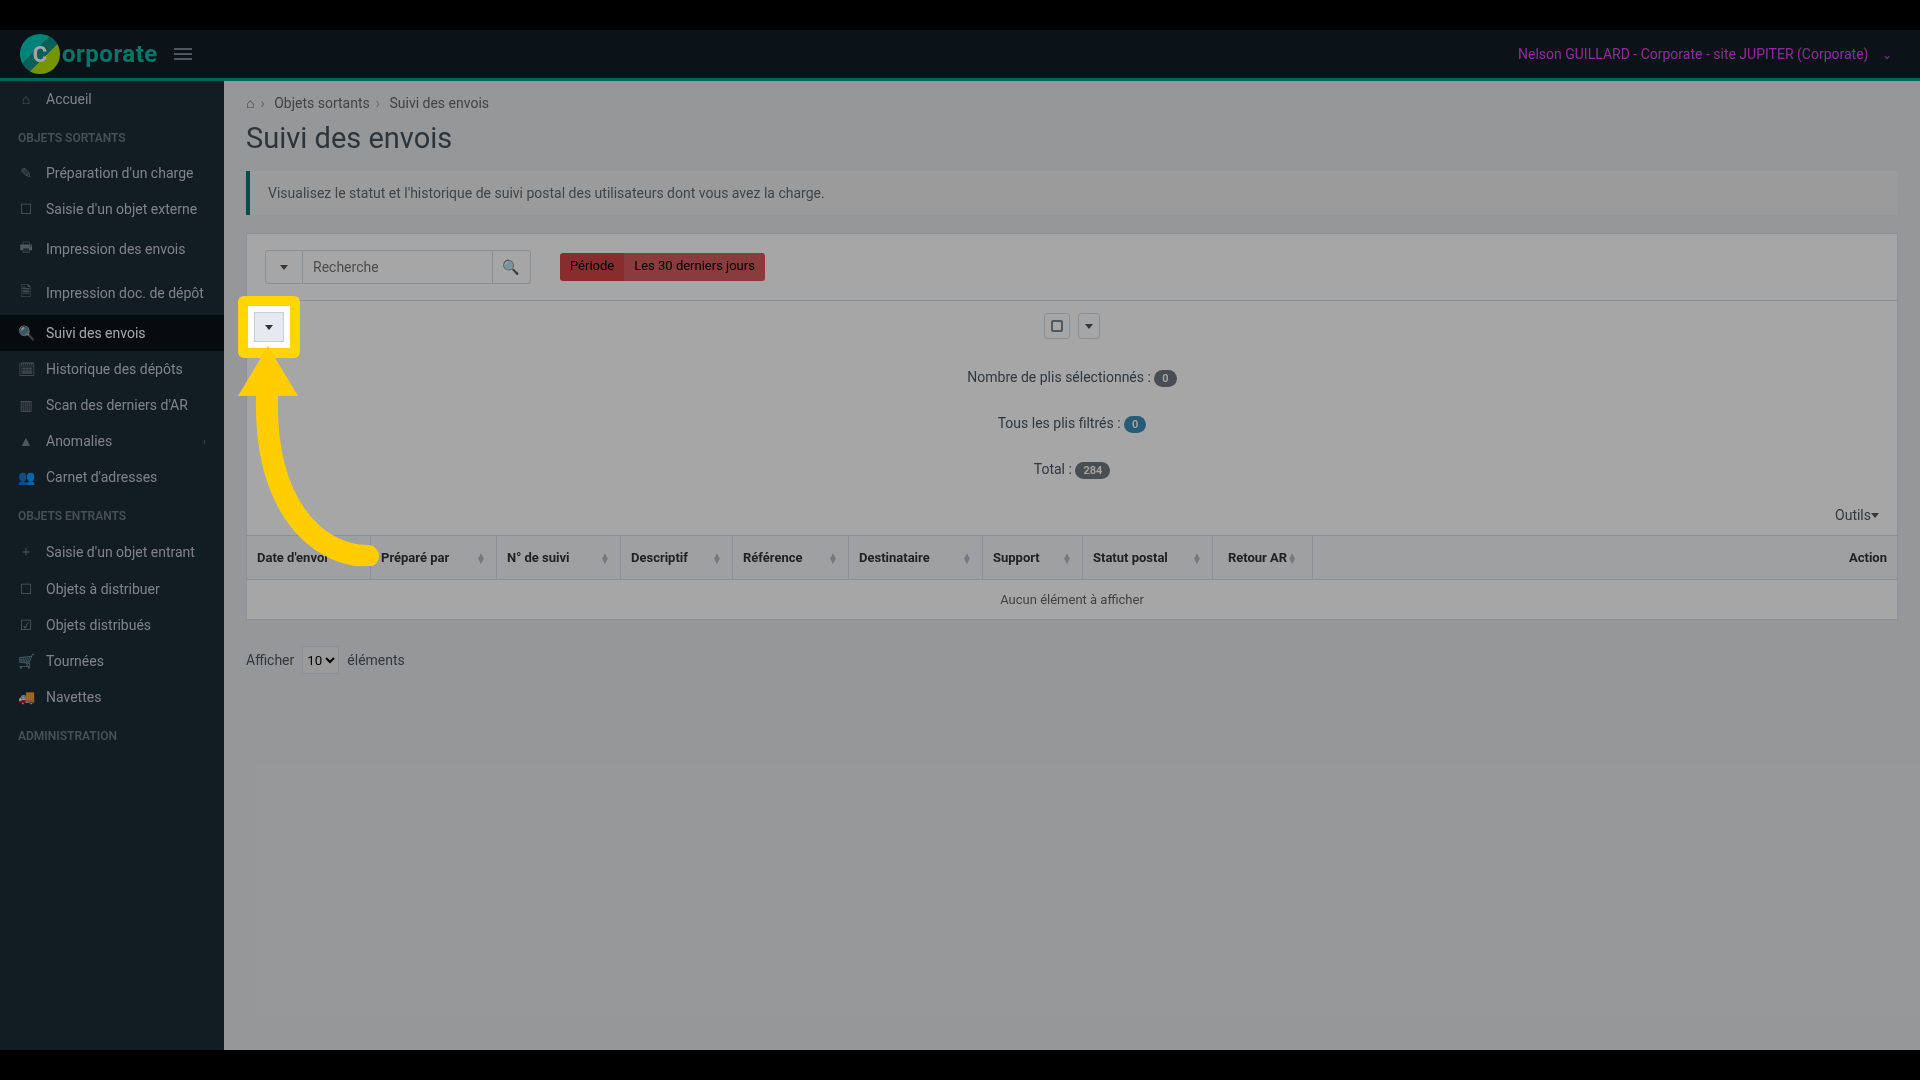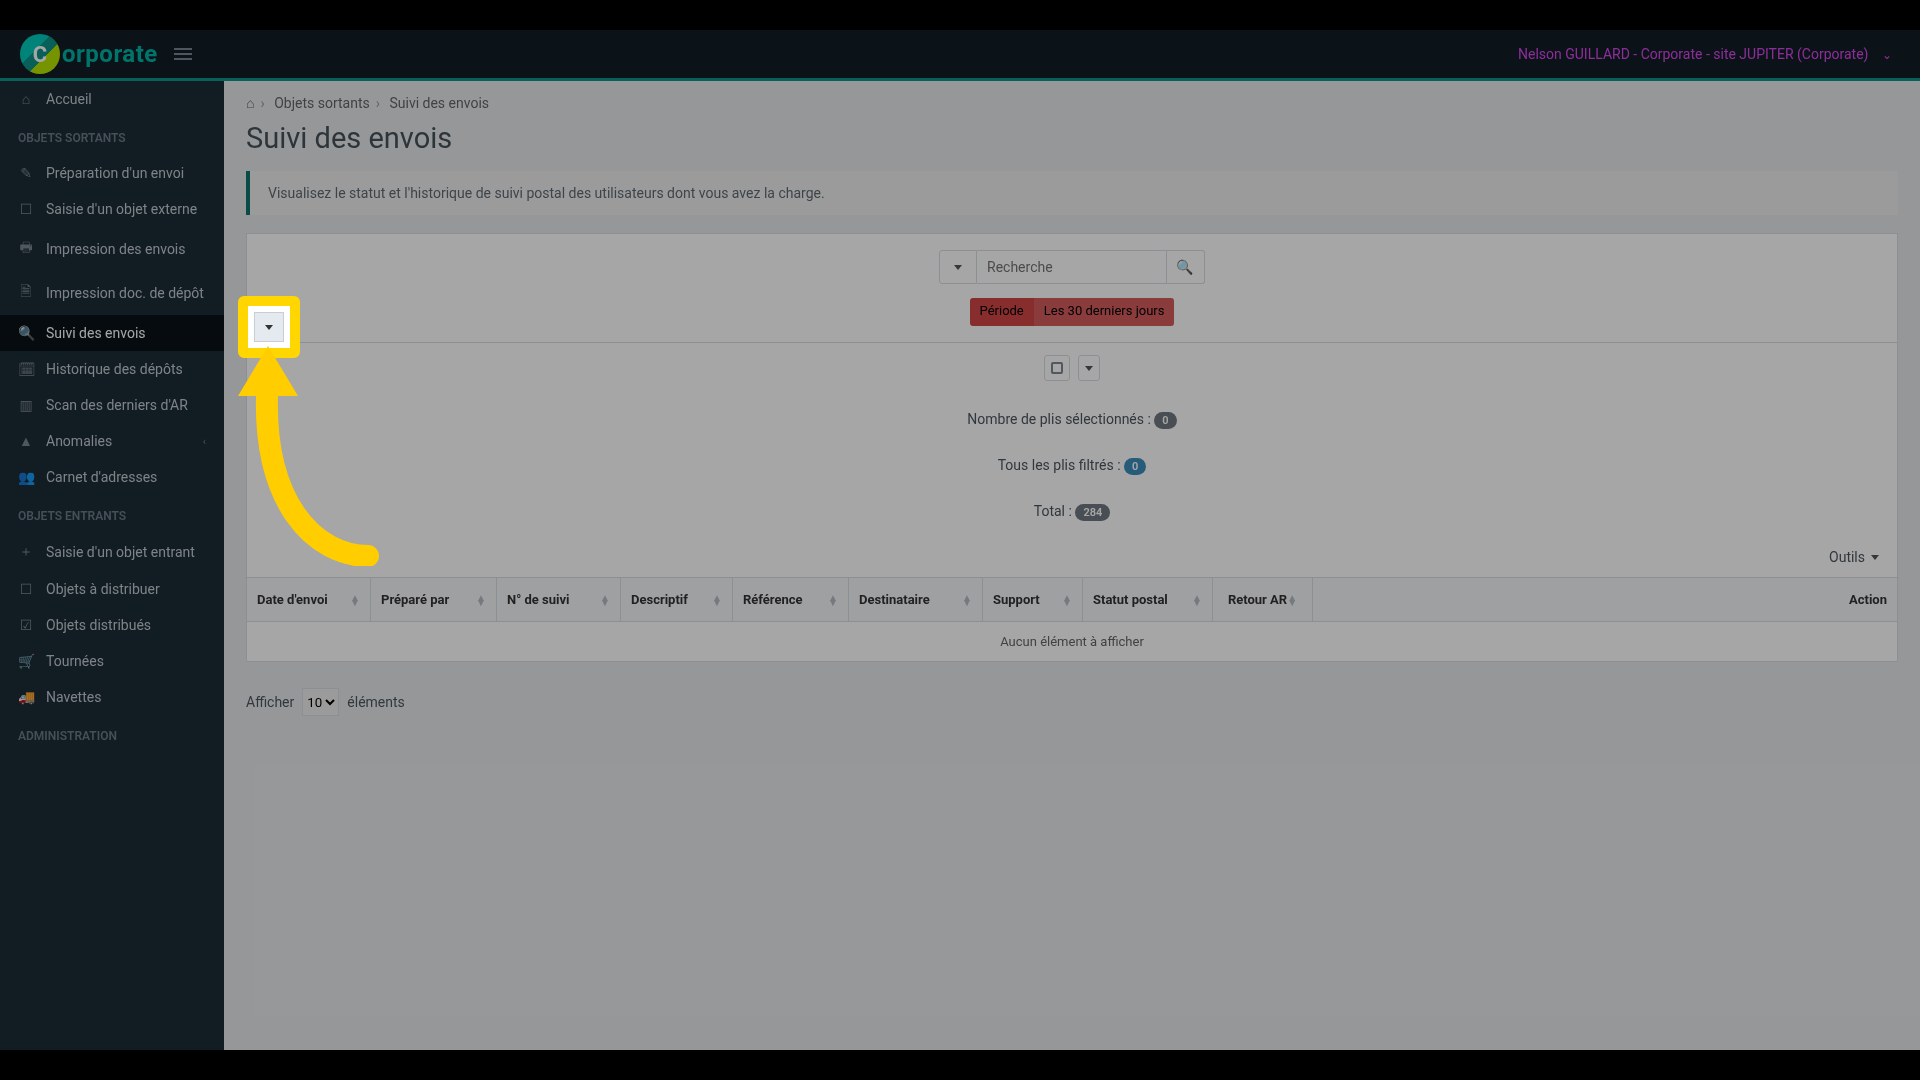--- a/index.html
+++ b/index.html
@@ -42,39 +42,39 @@
 .sd-item.active .icon{color:#fff;}
 .sd-item .chev-r{margin-left:auto;color:#6c7a86;font-size:11px;}
 
 
 .content{position:absolute;top:51px;left:var(--sidebar-w);right:0;bottom:0;background:var(--bg-gray);padding:0;}
 .breadcrumb{padding:14px 36px 10px 22px;color:#666;font-size:14px;}
 .breadcrumb .sep{margin:0 6px;color:#999;}
 .page-title{padding:0 22px 16px 22px;font-size:29px;font-weight:400;color:#46525b;}
 .hint-box{margin:0 22px 18px 22px;padding:14px 18px;background:#efefef;color:#5e6a74;border-left:4px solid #0f766e;font-size:14px;}
 .panel{margin:0 22px 16px 22px;background:#fff;border:1px solid var(--border);}
-.panel-top{padding:16px 18px;border-bottom:1px solid var(--border);display:flex;align-items:center;gap:14px;flex-direction:column;}
+.panel-top{padding:16px 18px;border-bottom:1px solid var(--border);display:flex;align-items:center;gap:29px;}
 .input-group{display:flex;}
 .filter-btn{width:38px;height:34px;border:1px solid var(--border);background:#fff;display:flex;align-items:center;justify-content:center;border-radius:3px 0 0 3px;}
 .filter-btn .caret{width:0;height:0;border-left:4px solid transparent;border-right:4px solid transparent;border-top:5px solid #555;}
 .search-field{width:190px;height:34px;border:1px solid var(--border);border-left:none;padding:0 10px;font-size:14px;color:#333;background:#fff;}
 .search-btn{width:38px;height:34px;border:1px solid var(--border);border-left:none;background:#fff;display:flex;align-items:center;justify-content:center;font-size:14px;color:#8a939b;border-radius:0 3px 3px 0;}
 .period-chip{display:flex;background:var(--red);color:#000000;border-radius:3px;overflow:hidden;height:28px;font-size:13px;}
 .period-chip span{padding:5px 10px;}
 .period-chip .val{background:rgba(255,255,255,0.12);}
 
 .panel-sub{padding:12px 18px;border-bottom:1px solid var(--border);display:flex;align-items:center;gap:30px;color:#4c565f;font-size:14px;flex-direction:column;}
 .chk-group{display:flex;gap:8px;}
 .chk-box{width:26px;height:26px;border:1px solid var(--border);border-radius:3px;display:flex;align-items:center;justify-content:center;}
 .chk-inner{width:12px;height:12px;border:2px solid #7c8893;border-radius:2px;}
 .dd-box{width:22px;height:26px;border:1px solid var(--border);border-radius:3px;display:flex;align-items:center;justify-content:center;}
 .dd-box .caret{width:0;height:0;border-left:4px solid transparent;border-right:4px solid transparent;border-top:5px solid #555;}
 .pill{background:var(--pill);color:#fff;font-size:11px;padding:2px 8px;border-radius:10px;font-weight:600;}
 .pill.blue{background:var(--pill-blue);}
-.tools{margin-left:auto;display:flex;align-items:center;gap:6px;}
+.tools{margin-left:auto;display:flex;align-items:center;}
 .tools .caret{width:0;height:0;border-left:4px solid transparent;border-right:4px solid transparent;border-top:5px solid #555;}
 
 .table-head{display:flex;background:#f4f6f8;font-size:13px;font-weight:700;color:#333;}
 .th{border-right:1px solid var(--border);padding:14px 10px;display:flex;align-items:center;justify-content:space-between;}
 .th .sort{color:#b5bcc3;font-size:10px;display:flex;flex-direction:column;line-height:5px;}
 .th.date{width:124px;}
 .th.prep{width:126px;align-items:center;}
 .th.suivi{width:124px;}
 .th.desc{width:112px;}
 .th.ref{width:116px;}
@@ -124,21 +124,21 @@
   <div class="sidebar">
     <div class="sd-item">
         <span class="icon">⌂</span>
         <span>Accueil</span>
       </div>
     <div class="sd-section">
         <span>OBJETS SORTANTS</span>
       </div>
     <div class="sd-item">
         <span class="icon">✎</span>
-        <span>Préparation d'un envoi</span>
+        <span>Préparation d'un charge</span>
       </div>
     <div class="sd-item">
         <span class="icon">☐</span>
         <span>Saisie d'un objet externe</span>
       </div>
     <div class="sd-item">
         <span class="icon">🖶</span>
         <span>Impression des envois</span>
       </div>
     <div class="sd-item">

